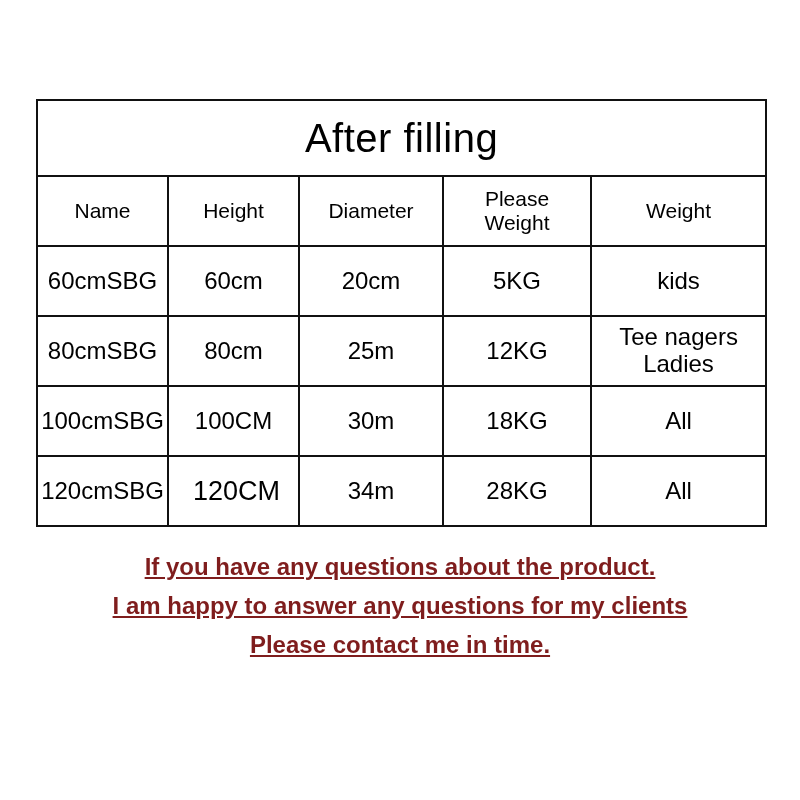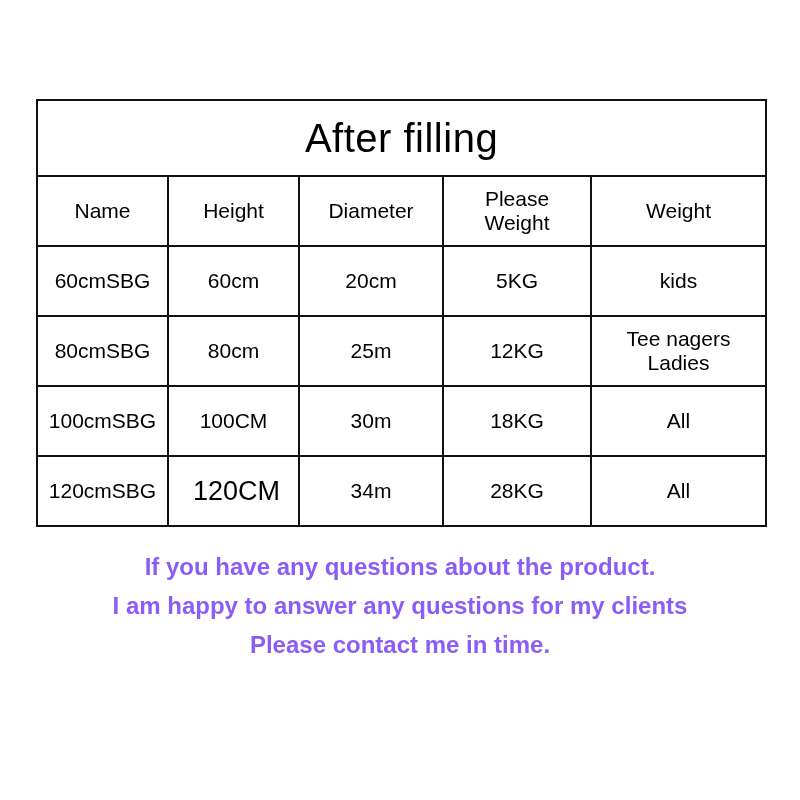--- a/index.html
+++ b/index.html
@@ -44,21 +44,21 @@
     font-weight: bold;
     letter-spacing: 0.5px;
     height: 70px;
     padding: 4px 0 8px 0;
   }
   .head-row td {
     font-size: 21px;
     height: 64px;
   }
   .body-row td {
-    font-size: 21px;
+    font-size: 24px;
     height: 64px;
   }
   .big-bold {
     font-weight: bold;
     font-size: 24px;
   }
   .two-line {
     font-size: 20px;
     line-height: 1.12;
   }
@@ -69,24 +69,25 @@
   col.c4 { width: 148px; }
   col.c5 { width: 175px; }
 
   
   .notice {
     position: absolute;
     left: 0;
     top: 548px;
     width: 800px;
     text-align: center;
-    color: #8b5cf6;
+    color: #7f1d1d;
     font-weight: bold;
     font-size: 24px;
     line-height: 1.62;
+    text-decoration: underline;
   }
   .notice div {
     white-space: nowrap;
   }
 </style>
 </head>
 <body>
 
 <div id="page">
 

